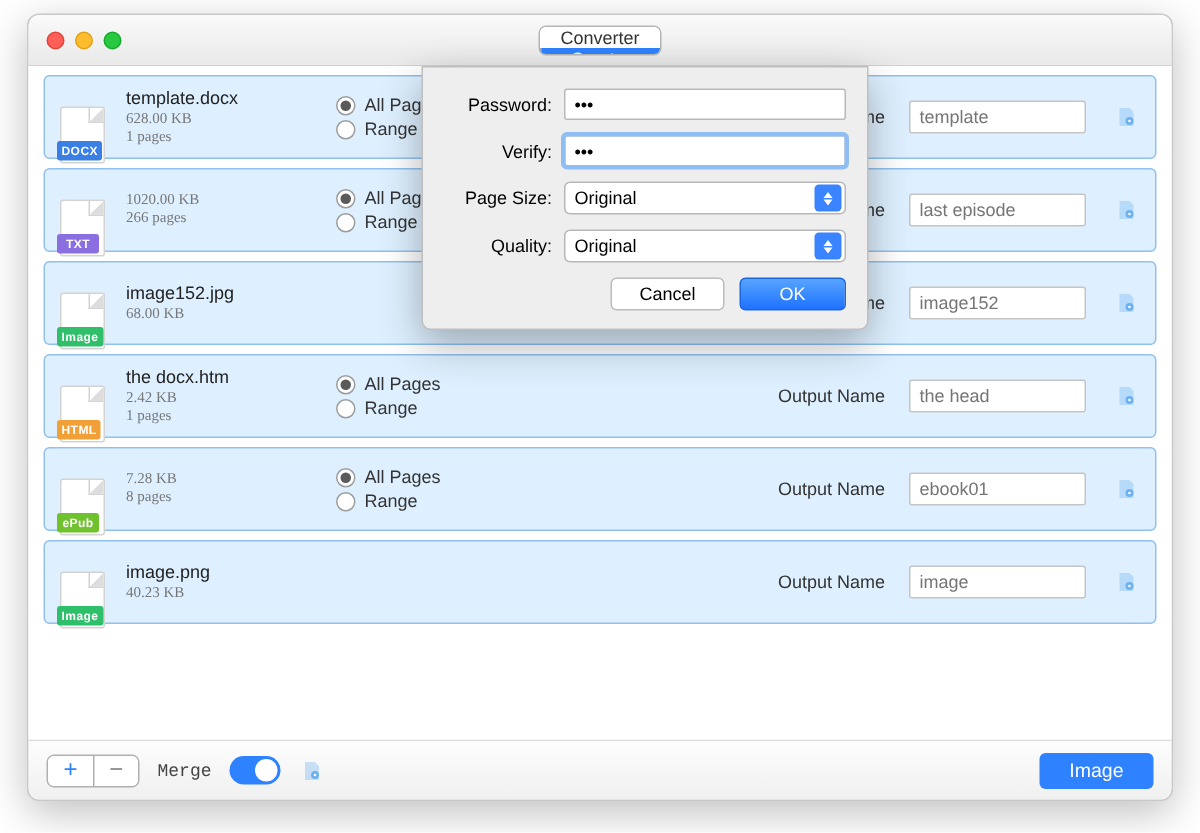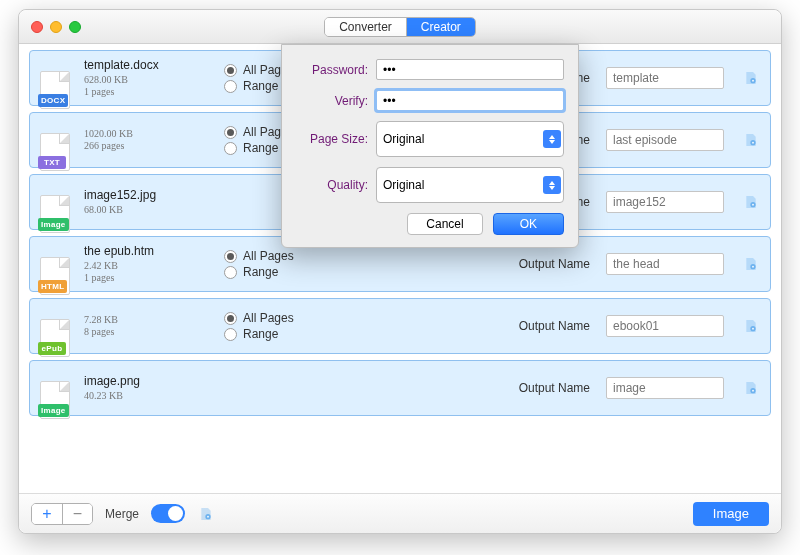--- a/index.html
+++ b/index.html
@@ -4,21 +4,21 @@
 <style>
   * { box-sizing: border-box; margin: 0; padding: 0; font-family: -apple-system, "Helvetica Neue", Arial, sans-serif; }
   body { background: #fff; width: 800px; height: 555px; overflow: hidden; }
   .window { width: 764px; height: 525px; margin: 9px 18px; background: #fff; border: 1px solid #c8c8c8; border-radius: 8px; box-shadow: 0 8px 28px rgba(0,0,0,0.25); position: relative; display: flex; flex-direction: column; }
   .titlebar { height: 34px; background: linear-gradient(#fafafa,#e9e9e9); border-bottom: 1px solid #d0d0d0; border-radius: 8px 8px 0 0; display: flex; align-items: center; position: relative; }
   .traffic { display: flex; gap: 7px; position: absolute; left: 12px; top: 11px; }
   .dot { width: 12px; height: 12px; border-radius: 50%; }
   .dot.red { background: #ff5f57; border: 0.5px solid #e24238; }
   .dot.yellow { background: #ffbd2e; border: 0.5px solid #e1a116; }
   .dot.green { background: #28c940; border: 0.5px solid #17a92d; }
-  .seg { margin: 0 auto; display: flex; border: 1px solid #b5b5b5; border-radius: 5px; overflow: hidden; height: 20px; }
+  .seg { margin: 0 auto; display: flex; border: 1px solid #b5b5b5; border-radius: 5px; overflow: hidden; height: 20px; flex-direction: column; }
   .seg button { border: none; padding: 0 14px; font-size: 12px; background: #fff; color: #333; cursor: pointer; }
   .seg button.active { background: #2f82ff; color: #ffffff; }
   .seg button + button { border-left: 1px solid #b5b5b5; }
   .list { flex: 1; overflow-y: auto; padding: 6px 10px 2px 10px; background: #fff; }
   .row { border: 1px solid #8fc0ef; background: #def0ff; border-radius: 4px; margin-bottom: 6px; height: 56px; display: flex; align-items: center; padding: 0 10px; gap: 10px; }
   .ficon { width: 34px; height: 40px; position: relative; flex-shrink: 0; margin-top: 25px; }
   .page { width: 30px; height: 38px; background: #fff; border: 1px solid #d3d3d3; border-radius: 2px; position: relative; }
   .page::before { content: ""; position: absolute; top: 0; right: 0; width: 9px; height: 9px; background: linear-gradient(135deg,#fff 48%,#ddd 52%); border-bottom: 1px solid #d3d3d3; border-left: 1px solid #d3d3d3; }
   .tag { position: absolute; bottom: 4px; left: -2px; height: 13px; padding: 0 3px; font-size: 8px; font-weight: 700; color: #fff; border-radius: 2px; line-height: 13px; text-align: center; min-width: 28px; letter-spacing: .3px; }
   .fmeta { width: 130px; flex-shrink: 0; }
@@ -29,32 +29,32 @@
   .radio { width: 13px; height: 13px; border-radius: 50%; border: 1px solid #9c9c9c; background: #fff; display: inline-flex; align-items: center; justify-content: center; flex-shrink: 0; }
   .radio.on::after { content: ""; width: 7px; height: 7px; background: #5a5a5a; border-radius: 50%; }
   .spacer { flex: 1; }
   .outlbl { font-size: 12px; color: #333; margin-right: 6px; white-space: nowrap; }
   .outinput { width: 118px; height: 22px; border: 1px solid #c5c5c5; background: #fff; font-size: 12px; color: #b7b7b7; padding: 0 6px; border-radius: 2px; }
   .gear { width: 18px; height: 18px; margin-left: 8px; flex-shrink: 0; display: flex; align-items: center; justify-content: center; color: #6db2ef; }
   .footer { height: 40px; border-top: 1px solid #dcdcdc; background: linear-gradient(#fdfdfd,#f0f0f0); border-radius: 0 0 8px 8px; display: flex; align-items: center; padding: 0 12px; gap: 12px; }
   .pm { display: flex; border: 1px solid #b0b0b0; border-radius: 5px; overflow: hidden; height: 22px; }
   .pm button { width: 30px; border: none; background: #fff; font-size: 16px; color: #2f82ff; cursor: pointer; line-height: 18px; }
   .pm button + button { border-left: 1px solid #b0b0b0; color: #888; }
-  .mergelbl { font-size: 12px; color: #444; }
+  .mergelbl { font-size: 12px; color: #444; font-family: Liberation Mono, monospace; }
   .toggle { width: 34px; height: 19px; background: #2f82ff; border-radius: 10px; position: relative; }
   .toggle::after { content: ""; position: absolute; right: 2px; top: 2px; width: 15px; height: 15px; background: #fff; border-radius: 50%; }
   .gear2 { width: 18px; height: 18px; color: #6db2ef; display: flex; align-items: center; justify-content: center; }
   .createbtn { margin-left: auto; background: #2f82ff; color: #fff; border: none; height: 24px; padding: 0 20px; font-size: 13px; border-radius: 4px; cursor: pointer; }
   
   .modal { position: absolute; top: 34px; left: 262px; width: 298px; background: #eeeeee; border: 1px solid #bfbfbf; border-radius: 0 0 6px 6px; box-shadow: 0 10px 28px rgba(0,0,0,0.3); padding: 14px 14px 12px 14px; }
   .mrow { display: flex; align-items: center; margin-bottom: 10px; }
-  .mrow label { width: 72px; text-align: right; font-size: 12px; color: #701a75; margin-right: 8px; }
+  .mrow label { width: 72px; text-align: right; font-size: 12px; color: #000000; margin-right: 8px; }
   .minput { flex: 1; height: 21px; border: 1px solid #b9b9b9; background: #fff; font-size: 12px; padding: 0 6px; border-radius: 2px; }
   .minput.focus { outline: 3px solid #8fbef5; outline-offset: -1px; }
-  .mselect { flex: 1; height: 36px; border: 1px solid #b7b7b7; border-radius: 4px; background: #fff; font-size: 12px; padding: 0 6px; display: flex; align-items: center; justify-content: space-between; }
+  .mselect { flex: 1; height: 22px; border: 1px solid #b7b7b7; border-radius: 4px; background: #fff; font-size: 12px; padding: 0 6px; display: flex; align-items: center; justify-content: space-between; }
   .mselect .btn { width: 18px; height: 18px; background: #3a84ff; border-radius: 3px; display: flex; flex-direction: column; align-items: center; justify-content: center; gap: 0px; margin-right: -4px; }
   .mselect .btn::before, .mselect .btn::after { content: ""; width: 0; height: 0; border-left: 3.5px solid transparent; border-right: 3.5px solid transparent; }
   .mselect .btn::before { border-bottom: 4px solid #fff; margin-bottom: 1px; }
   .mselect .btn::after { border-top: 4px solid #fff; }
   .mbtns { display: flex; justify-content: flex-end; gap: 10px; margin-top: 8px; }
   .mbtn { height: 22px; padding: 0 18px; font-size: 12px; border-radius: 4px; border: 1px solid #bcbcbc; background: #fff; cursor: pointer; }
   .mbtn.primary { background: linear-gradient(#58a4ff,#1f72ff); color: #fff; border: 1px solid #1b66e6; padding: 0 26px; }
   svg { display: block; }
 </style>
 </head>
@@ -157,21 +157,21 @@
             <circle cx="15" cy="16" r="1.3" fill="#fff"></circle>
           </svg>
         </div>
   </div>
       <div class="row">
     <div class="ficon">
       <div class="page"></div>
       <div class="tag" style="background:#f0a037">HTML</div>
     </div>
     <div class="fmeta">
-      <div class="fname">the epub.htm</div>
+      <div class="fname">the docx.htm</div>
       <div class="fsub">2.42 KB</div>
       <div class="fsub">1 pages</div>
     </div>
     <div class="pgsel">
       <div class="radiorow">
             <span class="radio on"></span>
             <span>All Pages</span>
           </div>
       <div class="radiorow">
             <span class="radio"></span>

